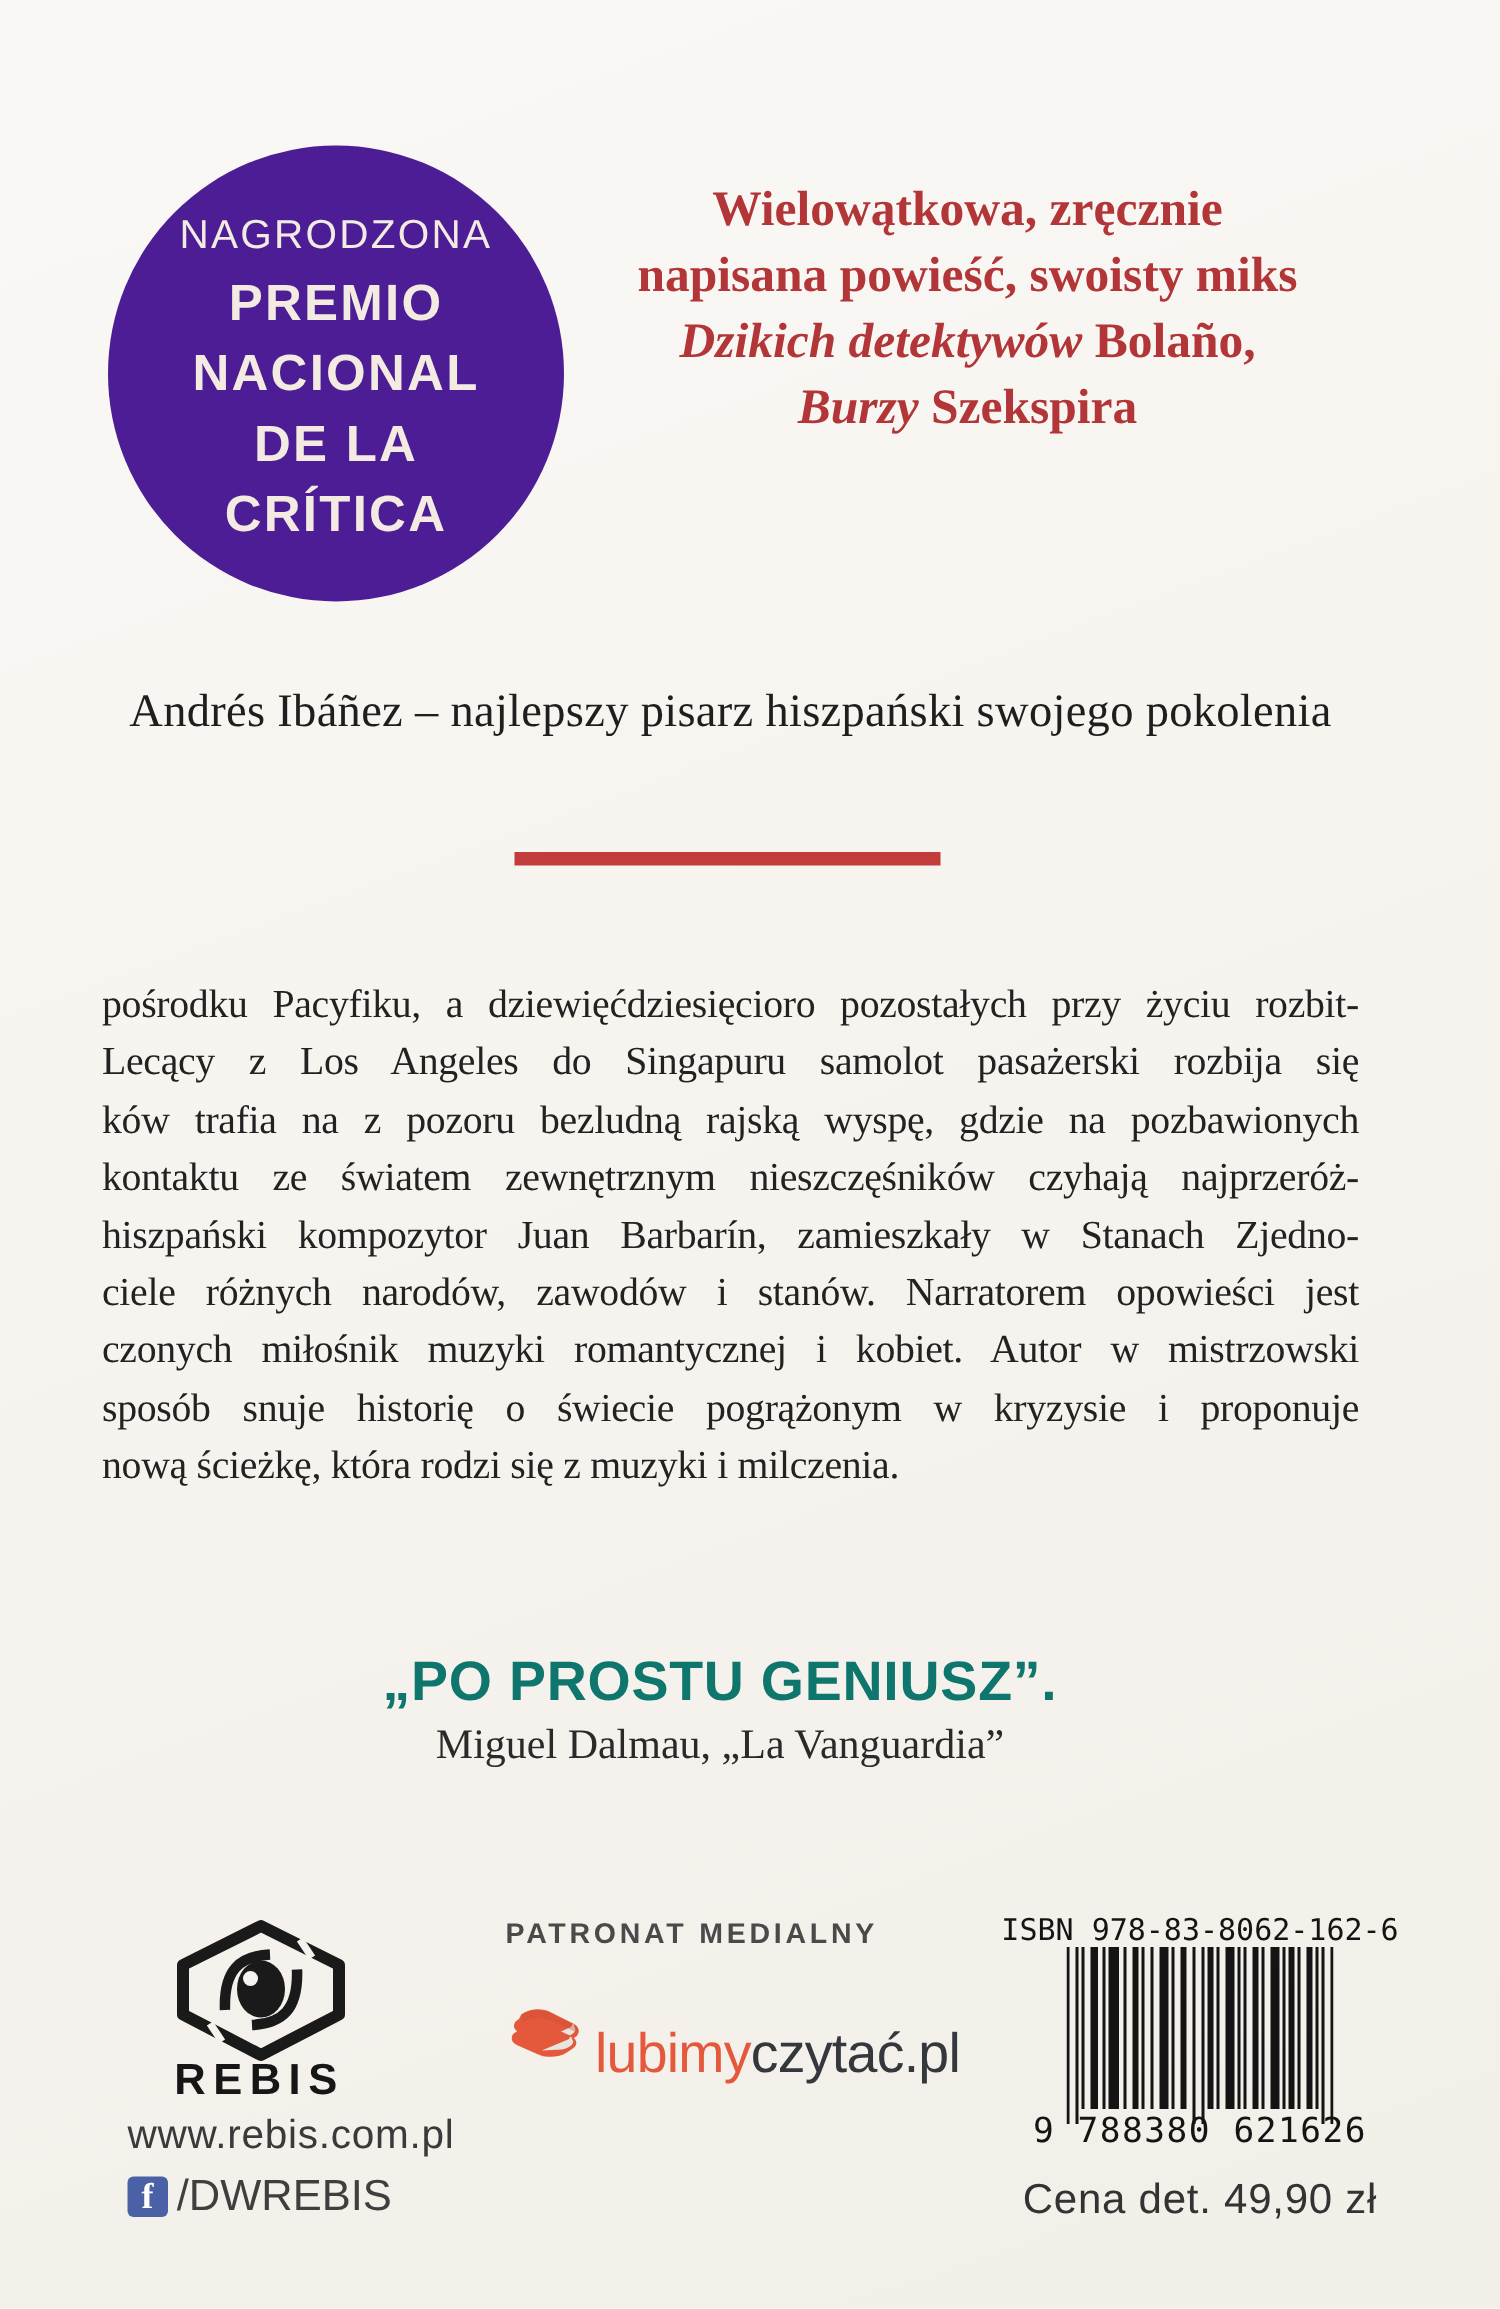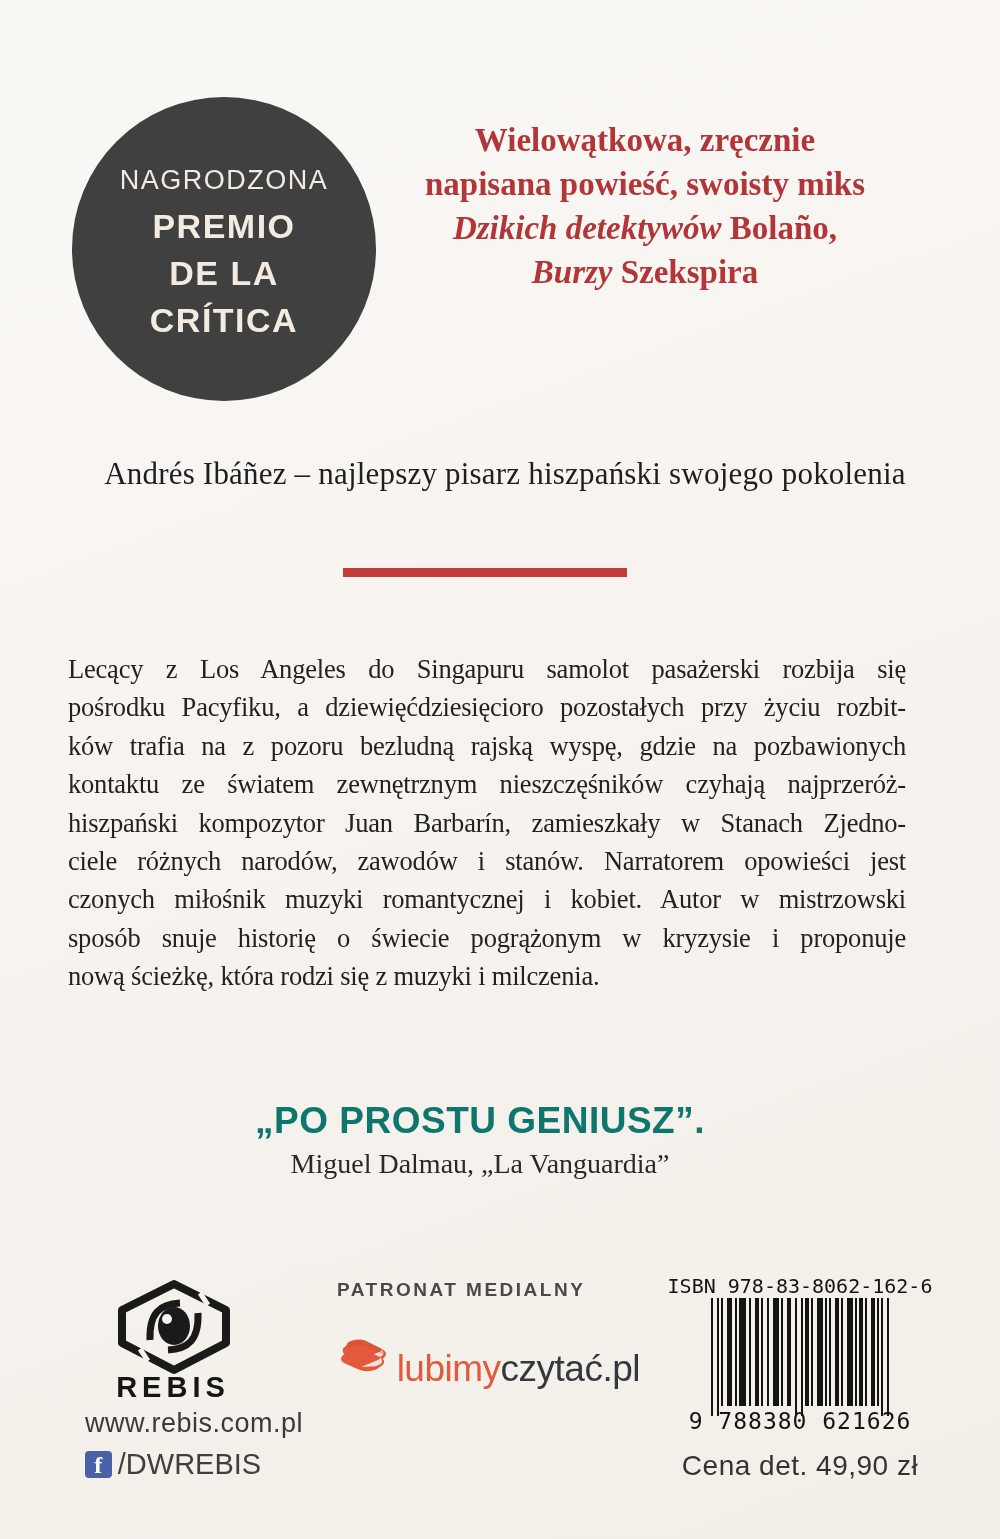--- a/index.html
+++ b/index.html
@@ -7,41 +7,40 @@
     width:1000px;height:1539px;position:relative;
     background:linear-gradient(160deg,#faf8f5 0%,#f6f3ee 55%,#f2eee8 100%);
     font-family:"Liberation Sans",sans-serif;
     overflow:hidden;
   }
   .abs{position:absolute;}
 
   
   .badge{
     left:72px;top:97px;width:304px;height:304px;border-radius:50%;
-    background:#404040;color:#f3eae2;text-align:center;
+    background:#4c1d95;color:#f3eae2;text-align:center;
     display:flex;flex-direction:column;justify-content:center;
     gap:0;padding-top:2px;box-sizing:border-box;
   }
   .badge .b-light{font-size:27px;letter-spacing:1.5px;font-weight:500;line-height:46px;}
   .badge .b-bold{font-size:34px;letter-spacing:1.5px;font-weight:700;line-height:47px;}
 
   
   .blurb{
     left:395px;top:118px;width:500px;text-align:center;
     font-family:"Liberation Serif",serif;font-weight:700;
     font-size:33px;line-height:44px;color:#b23538;
   }
   .blurb .it{font-style:italic;}
 
   
   .author{
     left:0;top:456px;width:974px;text-align:center;
     font-family:"Liberation Serif",serif;font-size:31px;color:#1e1e1e;
     letter-spacing:0.2px;
-    padding-left:18px;
   }
 
   
   .redbar{left:343px;top:568px;width:284px;height:9px;background:#c23c3c;}
 
   
   .synopsis{
     left:68px;top:650px;width:838px;
     font-family:"Liberation Serif",serif;font-size:26.5px;color:#222;
     letter-spacing:-0.2px;
@@ -106,38 +105,39 @@
     left:650px;top:1450px;width:300px;text-align:center;
     font-size:28px;color:#333;letter-spacing:0.5px;
   }
 </style>
 </head>
 <body>
 
 <div class="abs badge">
   <div class="b-light">NAGRODZONA</div>
   <div class="b-bold">PREMIO</div>
+  <div class="b-bold">NACIONAL</div>
   <div class="b-bold">DE LA</div>
   <div class="b-bold">CRÍTICA</div>
 </div>
 
 <div class="abs blurb">
   <div><span>Wielowątkowa, zręcznie</span></div>
   <div><span>napisana powieść, swoisty miks</span></div>
   <div><span class="it">Dzikich detektywów</span><span> Bolaño,</span></div>
   <div><span class="it">Burzy</span><span> Szekspira</span></div>
 </div>
 
 <div class="abs author">Andrés Ibáñez – najlepszy pisarz hiszpański swojego pokolenia</div>
 
 <div class="abs redbar"></div>
 
 <div class="abs synopsis">
+  <div class="pline">pośrodku Pacyfiku, a dziewięćdziesięcioro pozostałych przy życiu rozbit-</div>
   <div class="pline">Lecący z Los Angeles do Singapuru samolot pasażerski rozbija się</div>
-  <div class="pline">pośrodku Pacyfiku, a dziewięćdziesięcioro pozostałych przy życiu rozbit-</div>
   <div class="pline">ków trafia na z pozoru bezludną rajską wyspę, gdzie na pozbawionych</div>
   <div class="pline">kontaktu ze światem zewnętrznym nieszczęśników czyhają najprzeróż-</div>
   <div class="pline">hiszpański kompozytor Juan Barbarín, zamieszkały w Stanach Zjedno-</div>
   <div class="pline">ciele różnych narodów, zawodów i stanów. Narratorem opowieści jest</div>
   <div class="pline">czonych miłośnik muzyki romantycznej i kobiet. Autor w mistrzowski</div>
   <div class="pline">sposób snuje historię o świecie pogrążonym w kryzysie i proponuje</div>
   <div class="pline last">nową ścieżkę, która rodzi się z muzyki i milczenia.</div>
 </div>
 
 <div class="abs quote">„PO PROSTU GENIUSZ”.</div>

